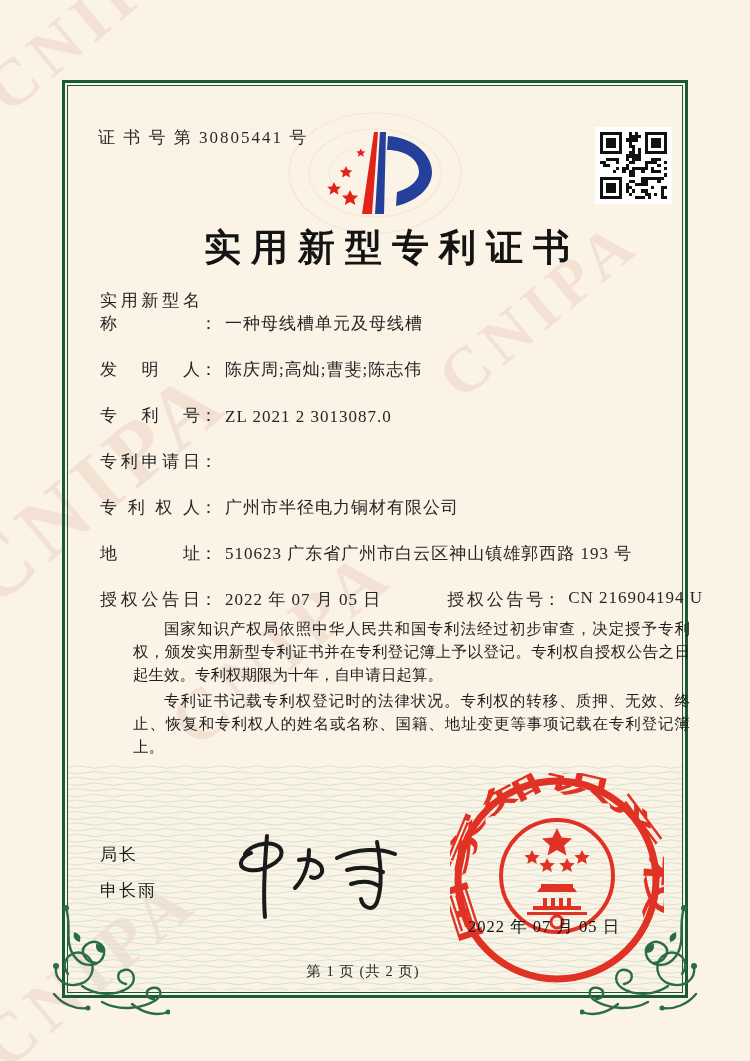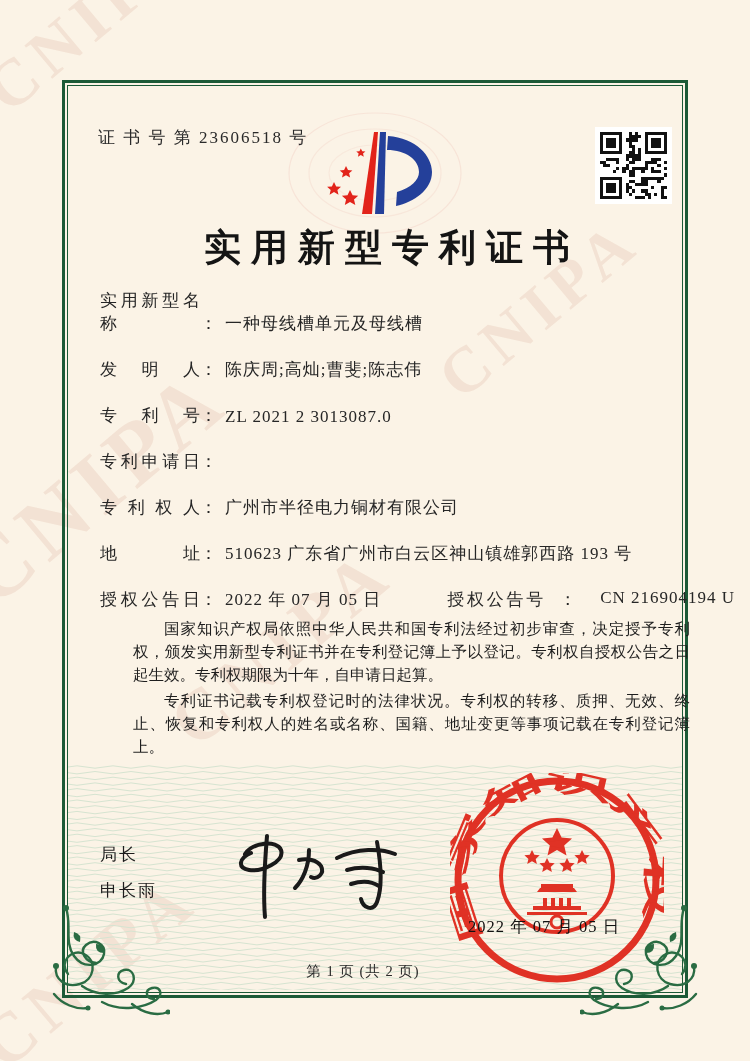--- a/index.html
+++ b/index.html
@@ -33,21 +33,21 @@
     font-size:37px; font-weight:bold; letter-spacing:10px; color:#141414;padding-left:17px;
   }
   .fields{position:absolute; left:100px; top:313px; width:560px;}
   .frow{display:flex; align-items:flex-end; margin-bottom:24px; font-size:17px; height:22px; color:#262626;}
   .flabel{
     display:inline-block; width:100px; text-align:justify; text-align-last:justify; flex:none;
   }
   .fcolon{flex:none; margin-right:8px;}
   .fvalue{white-space:nowrap; letter-spacing:1px;}
   .frow2{display:flex;}
-  .grant-no{display:flex; margin-left:66px; font-size:17px;gap:16px;}
+  .grant-no{display:flex; margin-left:66px; font-size:17px;}
   .flabel-r{display:inline-block; width:96px; text-align:justify; text-align-last:justify; flex:none;}
   .paras{
     position:absolute; left:97px; top:617px; width:557px;
     font-size:15.5px; line-height:23px; color:#1e1e1e; text-align:justify;margin-left:36px;
   }
   .paras p{margin:0 0 3px 0; text-indent:2em;}
   .sig-block{position:absolute; left:100px; top:843px; font-family:Liberation Sans, sans-serif; font-size:17px; color:#1d1d1d;}
   .sig-block div{margin-bottom:13px; letter-spacing:2px;}
   .sig-img{position:absolute; left:205px; top:820px; width:200px; height:100px;}
   .seal{position:absolute; left:450px; top:773px; width:214px; height:214px; opacity:.93;}
@@ -155,21 +155,21 @@
     <g fill="#2a6c43">
       <circle cx="22" cy="4" r="3"></circle>
         <circle cx="12" cy="62" r="3"></circle>
       <circle cx="124" cy="108" r="2.5"></circle>
         <circle cx="44" cy="104" r="2.5"></circle>
       <path d="M30 28 q8 2 6 10 q-8 -2 -6 -10z"></path>
       <path d="M52 40 q9 0 8 9 q-9 0 -8 -9z"></path>
     </g>
   </svg>
 
-  <div class="cert-no">证 书 号 第 23606518 号</div>
+  <div class="cert-no">证 书 号 第 30805441 号</div>
 
   <svg class="logo" viewBox="0 0 126 94">
 
     <path d="M62 6 L66 6 L60 88 L50 88 Z" fill="#e2231a"></path>
 
     <path d="M68 6 L74 6 L72 88 L63 88 Z" fill="#24409a"></path>
 
     <path d="M76 10 C104 12 120 30 120 46 C120 64 102 76 84 80 L85 66 C99 62 107 54 107 46 C107 34 94 24 75 24 Z" fill="#24409a"></path>
 
     <g fill="#e2231a">

